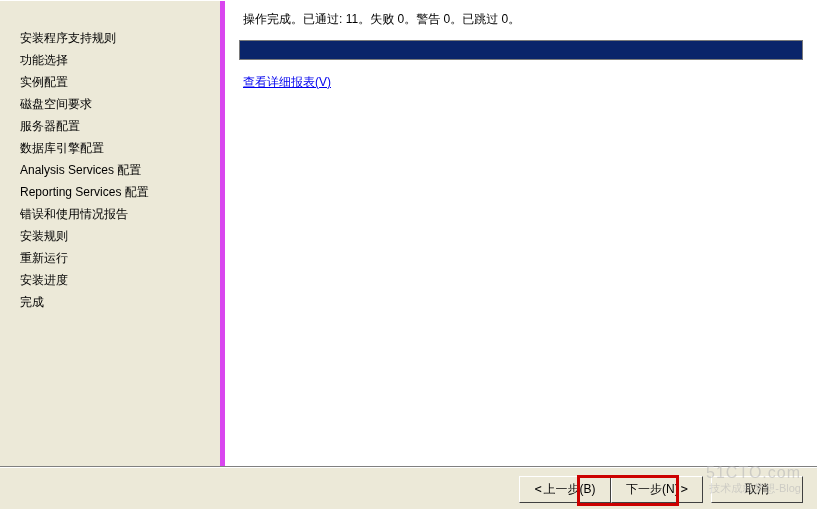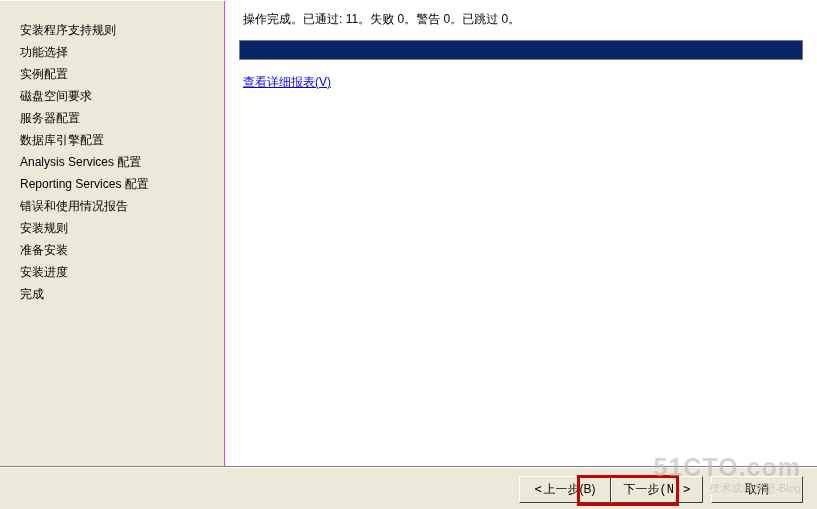--- a/index.html
+++ b/index.html
@@ -13,22 +13,22 @@
       position: relative;
     }
     .main-container {
       display: flex;
       height: 466px;
       border-top: 1px solid #fff;
     }
     .sidebar {
       width: 225px;
       background: #ece9d8;
-      padding: 18px 0 0 20px;
-      border-right: 1px solid #d946ef;
+      padding: 26px 0 0 20px;
+      border-right: 5px solid #d946ef;
     }
     .sidebar-item {
       padding: 2px 0;
       line-height: 18px;
       color: #000;
       font-size: 12px;
     }
     .sidebar-item.current {
       font-weight: normal;
     }
@@ -114,56 +114,56 @@
       position: absolute;
       bottom: 14px;
       right: 16px;
       color: #b4b4b4;
       opacity: 0.55;
       font-family: Arial, sans-serif;
       text-align: right;
       pointer-events: none;
       line-height: 1.2;
     }
-    .watermark .wm-top { font-size: 25px; font-weight: bold; letter-spacing: 1px; }
+    .watermark .wm-top { font-size: 16px; font-weight: normal; letter-spacing: 1px; }
     .watermark .wm-bot { font-size: 11px; }
   </style>
 </head>
 <body>
 
 <div class="main-container">
   <div class="sidebar">
     <div class="sidebar-item">安装程序支持规则</div>
     <div class="sidebar-item">功能选择</div>
     <div class="sidebar-item">实例配置</div>
     <div class="sidebar-item">磁盘空间要求</div>
     <div class="sidebar-item">服务器配置</div>
     <div class="sidebar-item">数据库引擎配置</div>
     <div class="sidebar-item">Analysis Services 配置</div>
     <div class="sidebar-item">Reporting Services 配置</div>
     <div class="sidebar-item">错误和使用情况报告</div>
     <div class="sidebar-item current">安装规则</div>
-    <div class="sidebar-item">准备安装</div>
+    <div class="sidebar-item">重新运行</div>
     <div class="sidebar-item">安装进度</div>
     <div class="sidebar-item">完成</div>
   </div>
 
   <div class="content">
     <div class="status-text">操作完成。已通过: 11。失败 0。警告 0。已跳过 0。</div>
     <div class="progress-bar"></div>
     <a class="link">查看详细报表(V)</a>
   </div>
 </div>
 
 <div class="separator"></div>
 
 <div class="footer">
   <div class="footer-group">
     <button class="btn"><span class="chevron-left"></span><span>上一步(B)</span></button>
-    <button class="btn" style="position:relative;font-family:Liberation Mono, monospace;"><span>下一步(N)</span><span class="chevron-right"></span></button>
+    <button class="btn" style="position:relative;"><span>下一步(N)</span><span class="chevron-right"></span></button>
   </div>
   <button class="btn">取消</button>
 </div>
 
 <div class="highlight-box" style="left:577px; top:475px; width:102px; height:31px;"></div>
 
 <div class="watermark">
   <div class="wm-top">51CTO.com</div>
   <div class="wm-bot">技术成就梦想-Blog</div>
 </div>

